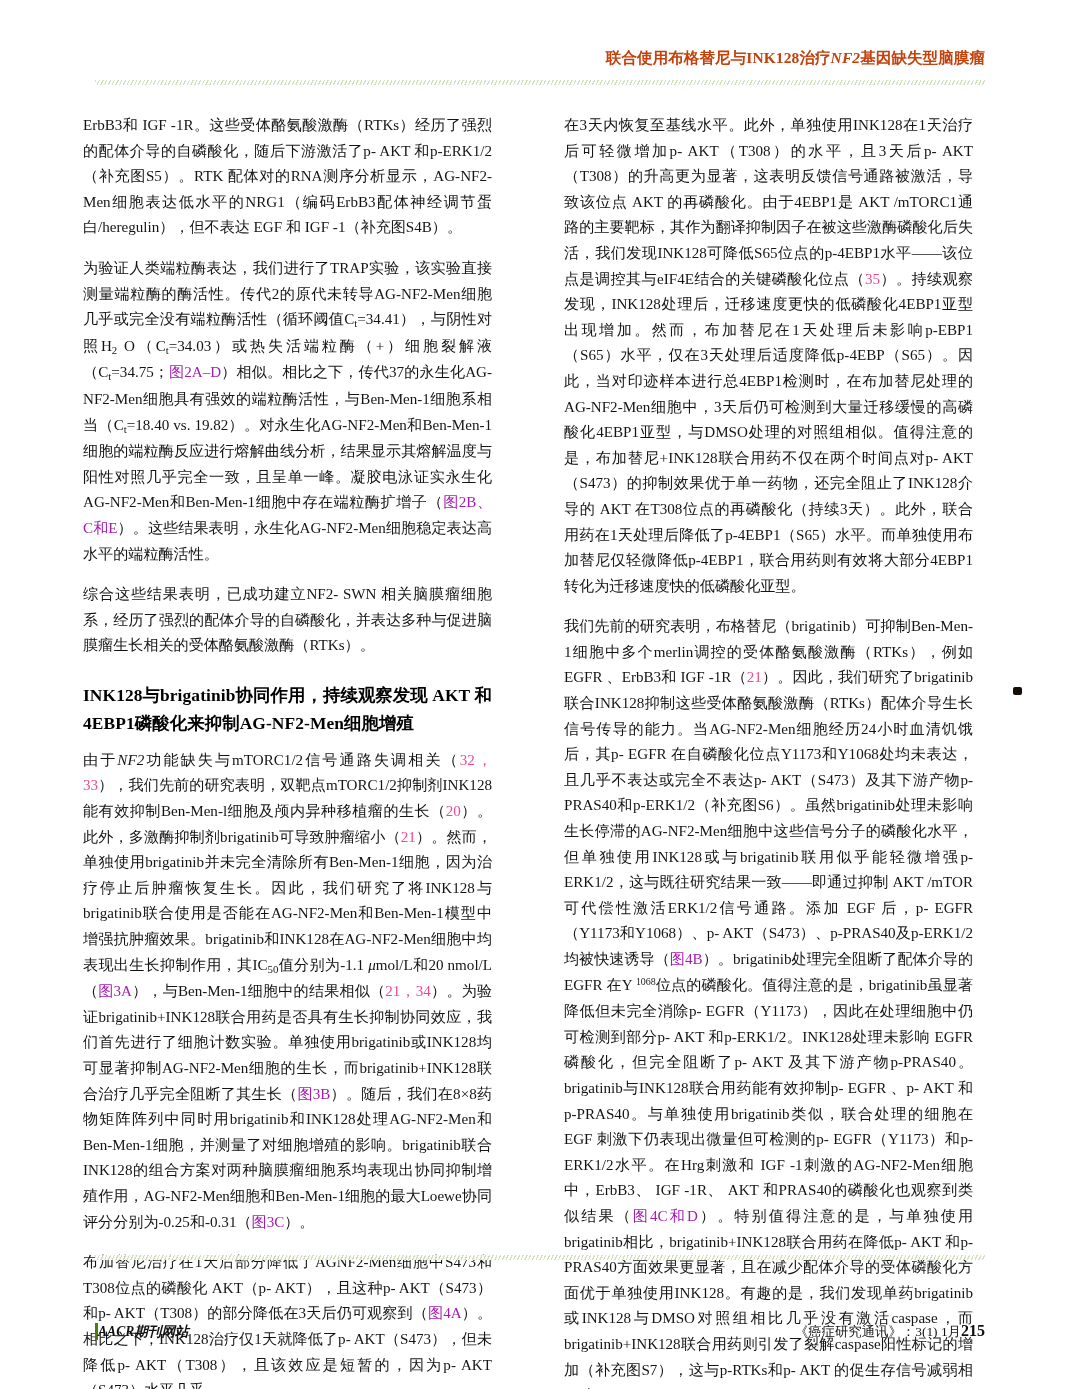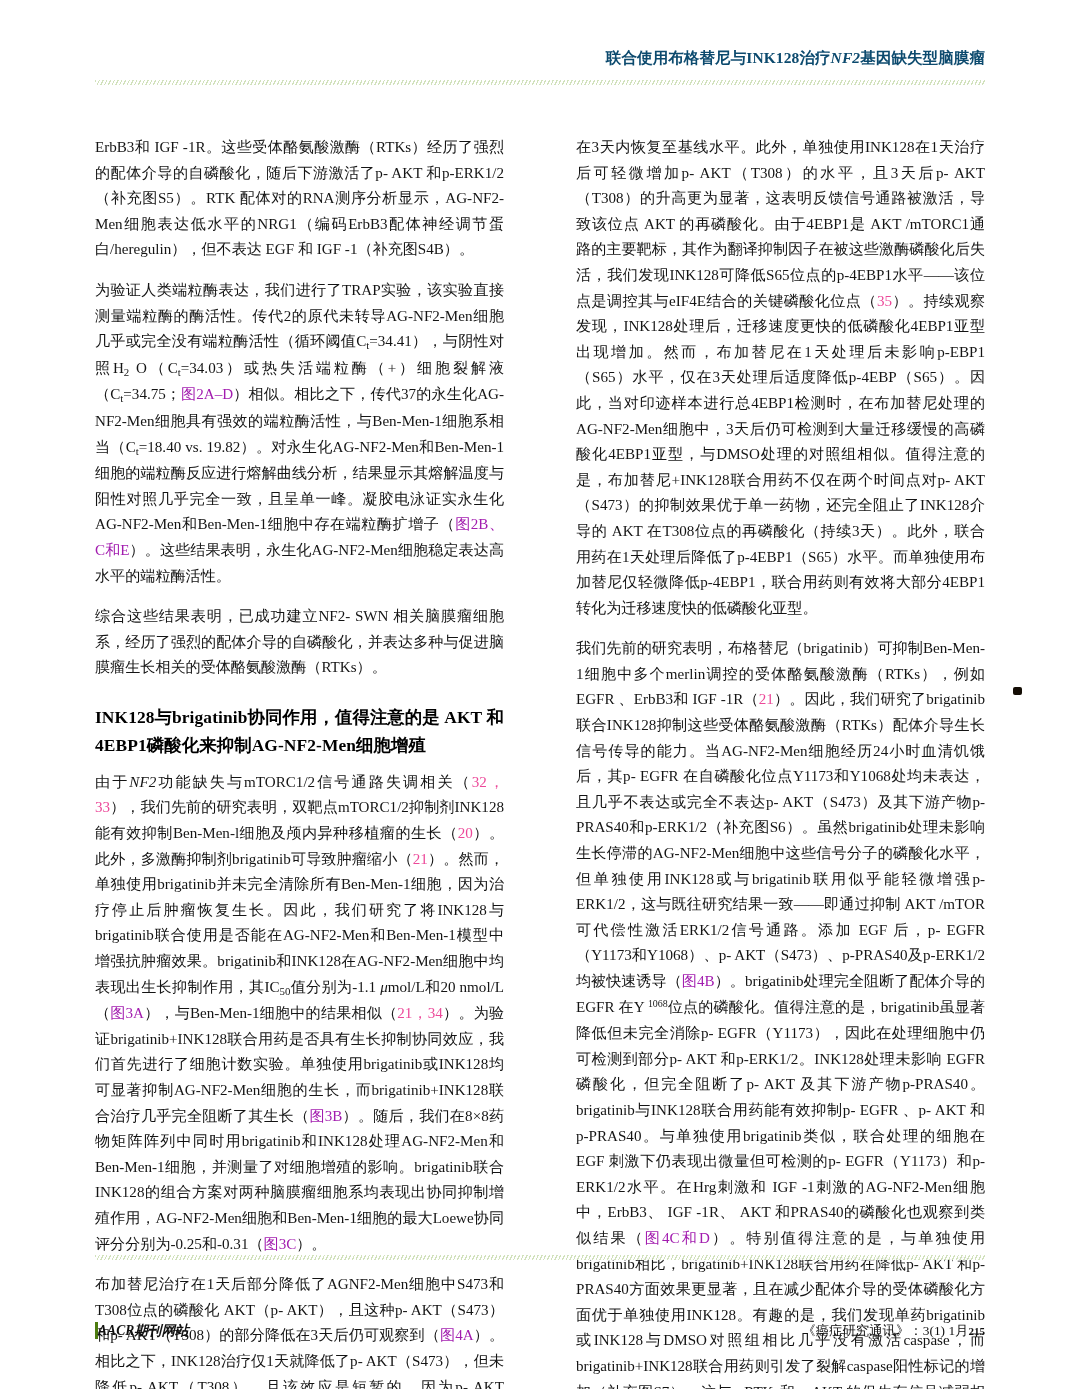--- a/index.html
+++ b/index.html
@@ -27,21 +27,21 @@
   
   .runhead {
     position: absolute;
     top: 48px;
     left: 95px;
     right: 95px;
     text-align: right;
     font-weight: bold;
     font-size: 15.5px;
     letter-spacing: 0.1px;
-    color: #0c4a6e;
+    color: #c2410c;
   }
   .runhead .ital { font-style: italic; }
 
   .rule-top {
     position: absolute;
     top: 80px;
     left: 95px;
     width: 890px;
     height: 5px;
     background: repeating-linear-gradient(
@@ -60,26 +60,25 @@
         115deg,
         #cfe0b9 0px, #cfe0b9 1.2px,
         #ffffff 1.2px, #ffffff 3.4px);
     opacity: 0.95;
   }
 
   
   .columns {
     position: absolute;
     top: 113px;
-    left: 95px;
+    left: 83px;
     width: 890px;
     height: 1130px;
     display: flex;
     gap: 72px;
-    margin-top: 22px;
   }
   .col {
     width: 417px;
     position: relative;
   }
   p.body {
     margin: 0 0 15px 0;
     font-size: 15.1px;
     line-height: 25.6px;
     text-align: justify;
@@ -115,21 +114,21 @@
     font-size: 13.6px;
     color: #111;
   }
   .footer-left {
     font-weight: bold;
     border-left: 3px solid #4d7c0f;
     line-height: 17px;
     font-style: italic;
   }
   .footer-right { font-size: 13.4px; }
-  .footer-right .pg { font-weight: bold; font-size: 11px; }
+  .footer-right .pg { font-weight: bold; font-size: 16px; }
 
   
   .edge-dot {
     position: absolute;
     top: 687px;
     left: 1013px;
     width: 9px;
     height: 8px;
     background: #140d05;
     border-radius: 2px;
@@ -155,21 +154,21 @@
       </p>
 
       <p class="body">
         为验证人类端粒酶表达，我们进行了TRAP实验，该实验直接测量端粒酶的酶活性。传代2的原代未转导AG-NF2-Men细胞几乎或完全没有端粒酶活性（循环阈值C<sub>t</sub>=34.41），与阴性对照H<sub>2</sub> O（C<sub>t</sub>=34.03）或热失活端粒酶（+）细胞裂解液（C<sub>t</sub>=34.75；<span class="figlink">图2A–D</span>）相似。相比之下，传代37的永生化AG-NF2-Men细胞具有强效的端粒酶活性，与Ben-Men-1细胞系相当（C<sub>t</sub>=18.40 vs. 19.82）。对永生化AG-NF2-Men和Ben-Men-1细胞的端粒酶反应进行熔解曲线分析，结果显示其熔解温度与阳性对照几乎完全一致，且呈单一峰。凝胶电泳证实永生化AG-NF2-Men和Ben-Men-1细胞中存在端粒酶扩增子（<span class="figlink">图2B、C和E</span>）。这些结果表明，永生化AG-NF2-Men细胞稳定表达高水平的端粒酶活性。
       </p>
 
       <p class="body">
         综合这些结果表明，已成功建立NF2- SWN 相关脑膜瘤细胞系，经历了强烈的配体介导的自磷酸化，并表达多种与促进脑膜瘤生长相关的受体酪氨酸激酶（RTKs）。
       </p>
 
-      <h2 class="section">INK128与brigatinib协同作用，值得注意的是 AKT 和4EBP1磷酸化来抑制AG-NF2-Men细胞增殖</h2>
+      <h2 class="section">INK128与brigatinib协同作用，持续观察发现 AKT 和4EBP1磷酸化来抑制AG-NF2-Men细胞增殖</h2>
 
       <p class="body">
         由于<span class="ital">NF2</span>功能缺失与mTORC1/2信号通路失调相关（<span class="ref">32，33</span>），我们先前的研究表明，双靶点mTORC1/2抑制剂INK128能有效抑制Ben-Men-l细胞及颅内异种移植瘤的生长（<span class="ref">20</span>）。此外，多激酶抑制剂brigatinib可导致肿瘤缩小（<span class="ref">21</span>）。然而，单独使用brigatinib并未完全清除所有Ben-Men-1细胞，因为治疗停止后肿瘤恢复生长。因此，我们研究了将INK128与brigatinib联合使用是否能在AG-NF2-Men和Ben-Men-1模型中增强抗肿瘤效果。brigatinib和INK128在AG-NF2-Men细胞中均表现出生长抑制作用，其IC<sub>50</sub>值分别为-1.1 <span class="ital">μ</span>mol/L和20 nmol/L（<span class="figlink">图3A</span>），与Ben-Men-1细胞中的结果相似（<span class="ref">21，34</span>）。为验证brigatinib+INK128联合用药是否具有生长抑制协同效应，我们首先进行了细胞计数实验。单独使用brigatinib或INK128均可显著抑制AG-NF2-Men细胞的生长，而brigatinib+INK128联合治疗几乎完全阻断了其生长（<span class="figlink">图3B</span>）。随后，我们在8×8药物矩阵阵列中同时用brigatinib和INK128处理AG-NF2-Men和Ben-Men-1细胞，并测量了对细胞增殖的影响。brigatinib联合INK128的组合方案对两种脑膜瘤细胞系均表现出协同抑制增殖作用，AG-NF2-Men细胞和Ben-Men-1细胞的最大Loewe协同评分分别为-0.25和-0.31（<span class="figlink">图3C</span>）。
       </p>
 
       <p class="body">
         布加替尼治疗在1天后部分降低了AGNF2-Men细胞中S473和T308位点的磷酸化 AKT（p- AKT），且这种p- AKT（S473）和p- AKT（T308）的部分降低在3天后仍可观察到（<span class="figlink">图4A</span>）。相比之下，INK128治疗仅1天就降低了p- AKT（S473），但未降低p- AKT（T308），且该效应是短暂的，因为p- AKT（S473）水平几乎
       </p>
 
     </div>

